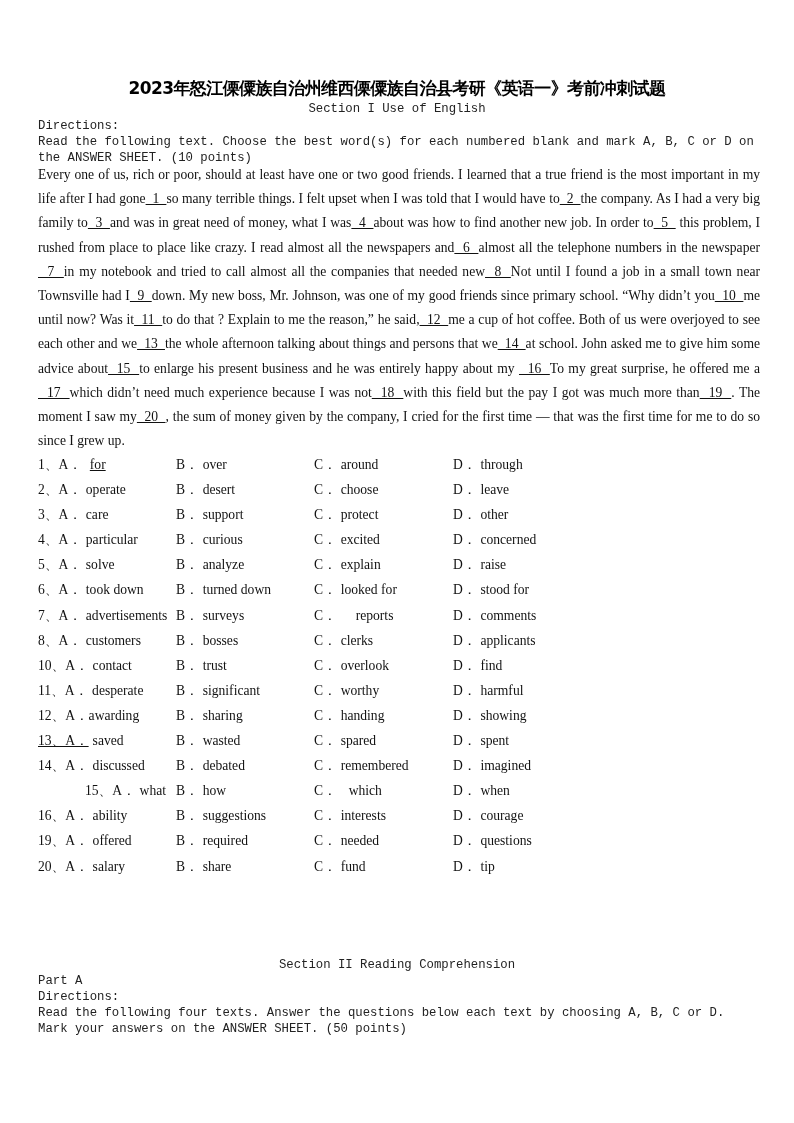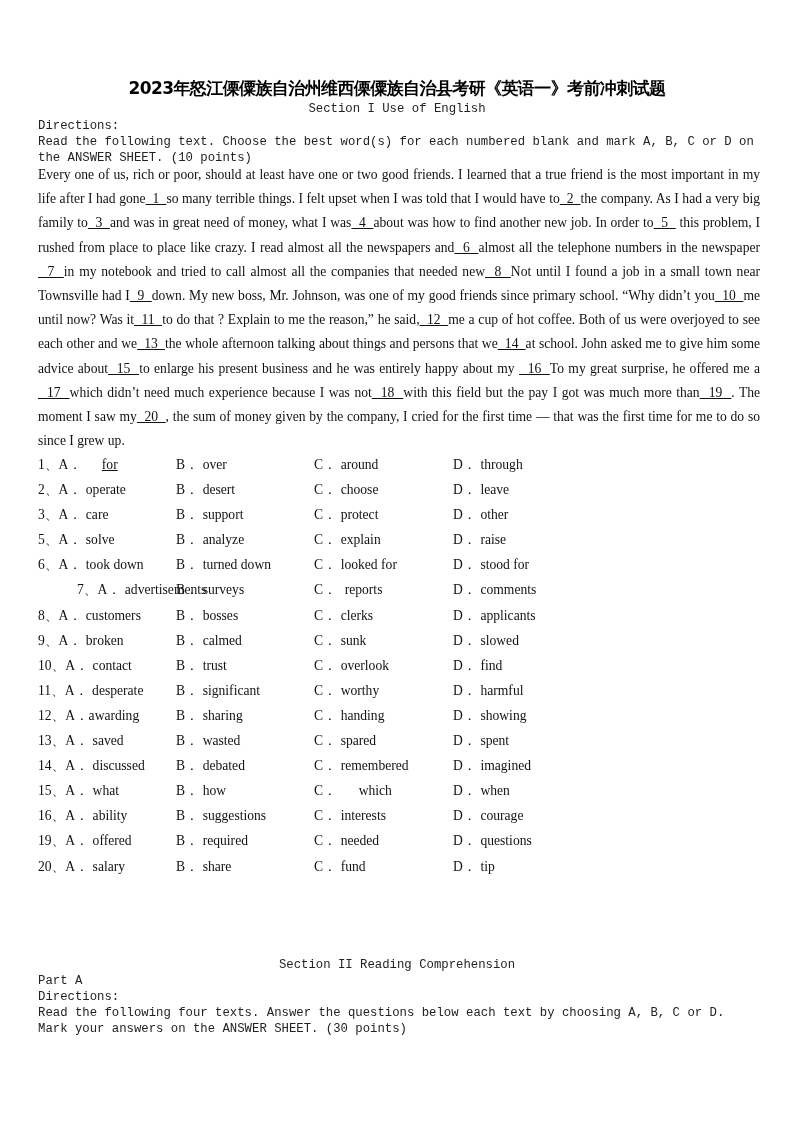--- a/index.html
+++ b/index.html
@@ -39,101 +39,101 @@
 <div class="title">2023年怒江傈僳族自治州维西傈僳族自治县考研《英语一》考前冲刺试题</div>
 
 <div class="mono section-head sec1">Section I  Use of  English</div>
 <div class="mono directions1">Directions:</div>
 <div class="mono dir-text1">Read the following text. Choose the best word(s) for each numbered blank and mark A, B, C or D on the ANSWER SHEET. (10 points)</div>
 
 <div class="passage" id="passage"><span>Every one of us, rich or poor, should at least have one or two good friends. I learned that a true friend is the most important in my life after I had gone</span><span class="blank">  1  </span><span>so many terrible things. I felt upset when I was told that I would have to</span><span class="blank">  2  </span><span>the company. As I had a very big family to</span><span class="blank">  3  </span><span>and was in great need of money, what I was</span><span class="blank">  4  </span><span>about was how to find another new job. In order to</span><span class="blank">  5  </span><span> this problem, I rushed from place to place like crazy. I read almost all the newspapers and</span><span class="blank">  6  </span><span>almost all the telephone numbers in the newspaper</span><span class="blank">  7  </span><span>in my notebook and tried to call almost all the companies that needed new</span><span class="blank">  8  </span><span>Not until I found a job in a small town near Townsville had I</span><span class="blank">  9  </span><span>down. My new boss, Mr. Johnson, was one of my good friends since primary school. “Why didn’t you</span><span class="blank">  10  </span><span>me until now? Was it</span><span class="blank">  11  </span><span>to do that ? Explain to me the reason,” he said,</span><span class="blank">  12  </span><span>me a cup of hot coffee. Both of us were overjoyed to see each other and we</span><span class="blank">  13  </span><span>the whole afternoon talking about things and persons that we</span><span class="blank">  14  </span><span>at school. John asked me to give him some advice about</span><span class="blank">  15  </span><span>to enlarge his present business and he was entirely happy about my </span><span class="blank">  16  </span><span>To my great surprise, he offered me a</span><span class="blank">  17  </span><span>which didn’t need much experience because I was not</span><span class="blank">  18  </span><span>with this field but the pay I got was much more than</span><span class="blank">  19  </span><span>. The moment I saw my</span><span class="blank">  20  </span><span>, the sum of money given by the company, I cried for the first time — that was the first time for me to do so since I grew up.</span></div>
 
 <div class="options" id="options">
     <div class="opt-row">
-      <span class="c-a"><span style="position: static;">1、A．</span><span style="position: static; margin-left: 20px; text-decoration: underline;">for</span></span>
+      <span class="c-a"><span style="position: static;">1、A．</span><span style="position: static; margin-left: 8px; text-decoration: underline;">for</span></span>
       <span class="c-b"><span style="position: static;">B．</span><span style="position: static; margin-left: 4px;">over</span></span>
       <span class="c-c"><span style="position: static;">C．</span><span style="position: static; margin-left: 4px;">around</span></span>
       <span class="c-d"><span style="position: static;">D．</span><span style="position: static; margin-left: 4px;">through</span></span>
     </div>
     <div class="opt-row">
       <span class="c-a"><span style="position: static;">2、A．</span><span style="position: static; margin-left: 4px;">operate</span></span>
       <span class="c-b"><span style="position: static;">B．</span><span style="position: static; margin-left: 4px;">desert</span></span>
       <span class="c-c"><span style="position: static;">C．</span><span style="position: static; margin-left: 4px;">choose</span></span>
       <span class="c-d"><span style="position: static;">D．</span><span style="position: static; margin-left: 4px;">leave</span></span>
     </div>
     <div class="opt-row">
       <span class="c-a"><span style="position: static;">3、A．</span><span style="position: static; margin-left: 4px;">care</span></span>
       <span class="c-b"><span style="position: static;">B．</span><span style="position: static; margin-left: 4px;">support</span></span>
       <span class="c-c"><span style="position: static;">C．</span><span style="position: static; margin-left: 4px;">protect</span></span>
       <span class="c-d"><span style="position: static;">D．</span><span style="position: static; margin-left: 4px;">other</span></span>
     </div>
     <div class="opt-row">
+      <span class="c-a"><span style="position: static;">4、A．</span><span style="position: static; margin-left: 4px;">particular</span></span>
+      <span class="c-b"><span style="position: static;">B．</span><span style="position: static; margin-left: 4px;">curious</span></span>
+      <span class="c-c"><span style="position: static;">C．</span><span style="position: static; margin-left: 4px;">excited</span></span>
+      <span class="c-d"><span style="position: static;">D．</span><span style="position: static; margin-left: 4px;">concerned</span></span>
+    </div>
+    <div class="opt-row">
       <span class="c-a"><span style="position: static;">5、A．</span><span style="position: static; margin-left: 4px;">solve</span></span>
       <span class="c-b"><span style="position: static;">B．</span><span style="position: static; margin-left: 4px; margin-top: 28px;">analyze</span></span>
       <span class="c-c"><span style="position: static;">C．</span><span style="position: static; margin-left: 4px;">explain</span></span>
       <span class="c-d"><span style="position: static;">D．</span><span style="position: static; margin-left: 4px;">raise</span></span>
     </div>
     <div class="opt-row">
       <span class="c-a"><span style="position: static;">6、A．</span><span style="position: static; margin-left: 4px;">took down</span></span>
       <span class="c-b"><span style="position: static;">B．</span><span style="position: static; margin-left: 4px;">turned down</span></span>
       <span class="c-c"><span style="position: static;">C．</span><span style="position: static; margin-left: 4px;">looked for</span></span>
       <span class="c-d"><span style="position: static;">D．</span><span style="position: static; margin-left: 4px;">stood for</span></span>
     </div>
     <div class="opt-row">
-      <span class="c-a"><span style="position: static; margin-left: 39px;">7、A．</span><span style="position: static; margin-left: 4px;">advertisements</span></span>
+      <span class="c-a"><span style="position: static;">7、A．</span><span style="position: static; margin-left: 4px;">advertisements</span></span>
       <span class="c-b"><span style="position: static;">B．</span><span style="position: static; margin-left: 4px;">surveys</span></span>
-      <span class="c-c"><span style="position: static;">C．</span><span style="position: static; margin-left: 8px;">reports</span></span>
+      <span class="c-c"><span style="position: static;">C．</span><span style="position: static; margin-left: 19px;">reports</span></span>
       <span class="c-d"><span style="position: static;">D．</span><span style="position: static; margin-left: 4px;">comments</span></span>
     </div>
     <div class="opt-row">
       <span class="c-a"><span style="position: static;">8、A．</span><span style="position: static; margin-left: 4px;">customers</span></span>
       <span class="c-b"><span style="position: static;">B．</span><span style="position: static; margin-left: 4px;">bosses</span></span>
       <span class="c-c"><span style="position: static;">C．</span><span style="position: static; margin-left: 4px;">clerks</span></span>
       <span class="c-d"><span style="position: static;">D．</span><span style="position: static; margin-left: 4px;">applicants</span></span>
-    </div>
-    <div class="opt-row">
-      <span class="c-a"><span style="position: static;">9、A．</span><span style="position: static; margin-left: 4px;">broken</span></span>
-      <span class="c-b"><span style="position: static;">B．</span><span style="position: static; margin-left: 4px;">calmed</span></span>
-      <span class="c-c"><span style="position: static;">C．</span><span style="position: static; margin-left: 4px;">sunk</span></span>
-      <span class="c-d"><span style="position: static;">D．</span><span style="position: static; margin-left: 4px;">slowed</span></span>
     </div>
     <div class="opt-row">
       <span class="c-a"><span style="position: static;">10、A．</span><span style="position: static; margin-left: 4px;">contact</span></span>
       <span class="c-b"><span style="position: static;">B．</span><span style="position: static; margin-left: 4px;">trust</span></span>
       <span class="c-c"><span style="position: static;">C．</span><span style="position: static; margin-left: 4px;">overlook</span></span>
       <span class="c-d"><span style="position: static;">D．</span><span style="position: static; margin-left: 4px;">find</span></span>
     </div>
     <div class="opt-row">
       <span class="c-a"><span style="position: static;">11、A．</span><span style="position: static; margin-left: 4px;">desperate</span></span>
       <span class="c-b"><span style="position: static;">B．</span><span style="position: static; margin-left: 4px;">significant</span></span>
       <span class="c-c"><span style="position: static;">C．</span><span style="position: static; margin-left: 4px;">worthy</span></span>
       <span class="c-d"><span style="position: static;">D．</span><span style="position: static; margin-left: 4px;">harmful</span></span>
     </div>
     <div class="opt-row">
       <span class="c-a"><span style="position: static;">12、A．</span><span style="position: static; margin-left: 0;">awarding</span></span>
       <span class="c-b"><span style="position: static;">B．</span><span style="position: static; margin-left: 4px;">sharing</span></span>
       <span class="c-c"><span style="position: static;">C．</span><span style="position: static; margin-left: 4px;">handing</span></span>
       <span class="c-d"><span style="position: static;">D．</span><span style="position: static; margin-left: 4px;">showing</span></span>
     </div>
     <div class="opt-row">
-      <span class="c-a"><span style="position: static;">13、A．</span><span style="position: static; margin-left: 4px;">saved</span></span>
+      <span class="c-a"><span style="position: static; text-decoration: underline;">13、A．</span><span style="position: static; margin-left: 4px;">saved</span></span>
       <span class="c-b"><span style="position: static;">B．</span><span style="position: static; margin-left: 4px;">wasted</span></span>
       <span class="c-c"><span style="position: static;">C．</span><span style="position: static; margin-left: 4px;">spared</span></span>
       <span class="c-d"><span style="position: static;">D．</span><span style="position: static; margin-left: 4px;">spent</span></span>
     </div>
     <div class="opt-row">
       <span class="c-a"><span style="position: static;">14、A．</span><span style="position: static; margin-left: 4px;">discussed</span></span>
       <span class="c-b"><span style="position: static;">B．</span><span style="position: static; margin-left: 4px;">debated</span></span>
       <span class="c-c"><span style="position: static;">C．</span><span style="position: static; margin-left: 4px;">remembered</span></span>
       <span class="c-d"><span style="position: static;">D．</span><span style="position: static; margin-left: 4px;">imagined</span></span>
     </div>
     <div class="opt-row">
-      <span class="c-a"><span style="position: static;">15、A．</span><span style="position: static; margin-left: 4px;">what</span></span>
+      <span class="c-a"><span style="position: static; margin-left: 47px;">15、A．</span><span style="position: static; margin-left: 4px;">what</span></span>
       <span class="c-b"><span style="position: static;">B．</span><span style="position: static; margin-left: 4px;">how</span></span>
-      <span class="c-c"><span style="position: static;">C．</span><span style="position: static; margin-left: 22px;">which</span></span>
+      <span class="c-c"><span style="position: static;">C．</span><span style="position: static; margin-left: 12px;">which</span></span>
       <span class="c-d"><span style="position: static;">D．</span><span style="position: static; margin-left: 4px;">when</span></span>
     </div>
     <div class="opt-row">
       <span class="c-a"><span style="position: static;">16、A．</span><span style="position: static; margin-left: 4px;">ability</span></span>
       <span class="c-b"><span style="position: static;">B．</span><span style="position: static; margin-left: 4px;">suggestions</span></span>
       <span class="c-c"><span style="position: static;">C．</span><span style="position: static; margin-left: 4px;">interests</span></span>
       <span class="c-d"><span style="position: static;">D．</span><span style="position: static; margin-left: 4px;">courage</span></span>
     </div>
     <div class="opt-row">
       <span class="c-a"><span style="position: static;">19、A．</span><span style="position: static; margin-left: 4px;">offered</span></span>
@@ -145,13 +145,13 @@
       <span class="c-a"><span style="position: static;">20、A．</span><span style="position: static; margin-left: 4px;">salary</span></span>
       <span class="c-b"><span style="position: static;">B．</span><span style="position: static; margin-left: 4px;">share</span></span>
       <span class="c-c"><span style="position: static;">C．</span><span style="position: static; margin-left: 4px;">fund</span></span>
       <span class="c-d"><span style="position: static;">D．</span><span style="position: static; margin-left: 4px;">tip</span></span>
     </div>
   </div>
 
 <div class="mono section-head sec2">Section II Reading Comprehension</div>
 <div class="mono parta">Part A</div>
 <div class="mono directions2">Directions:</div>
-<div class="mono dir-text2">Read the following four texts. Answer the questions below each text by choosing A, B, C or D. Mark your answers on the ANSWER SHEET. (30 points)</div>
+<div class="mono dir-text2">Read the following four texts. Answer the questions below each text by choosing A, B, C or D. Mark your answers on the ANSWER SHEET. (50 points)</div>
 
 </body></html>

